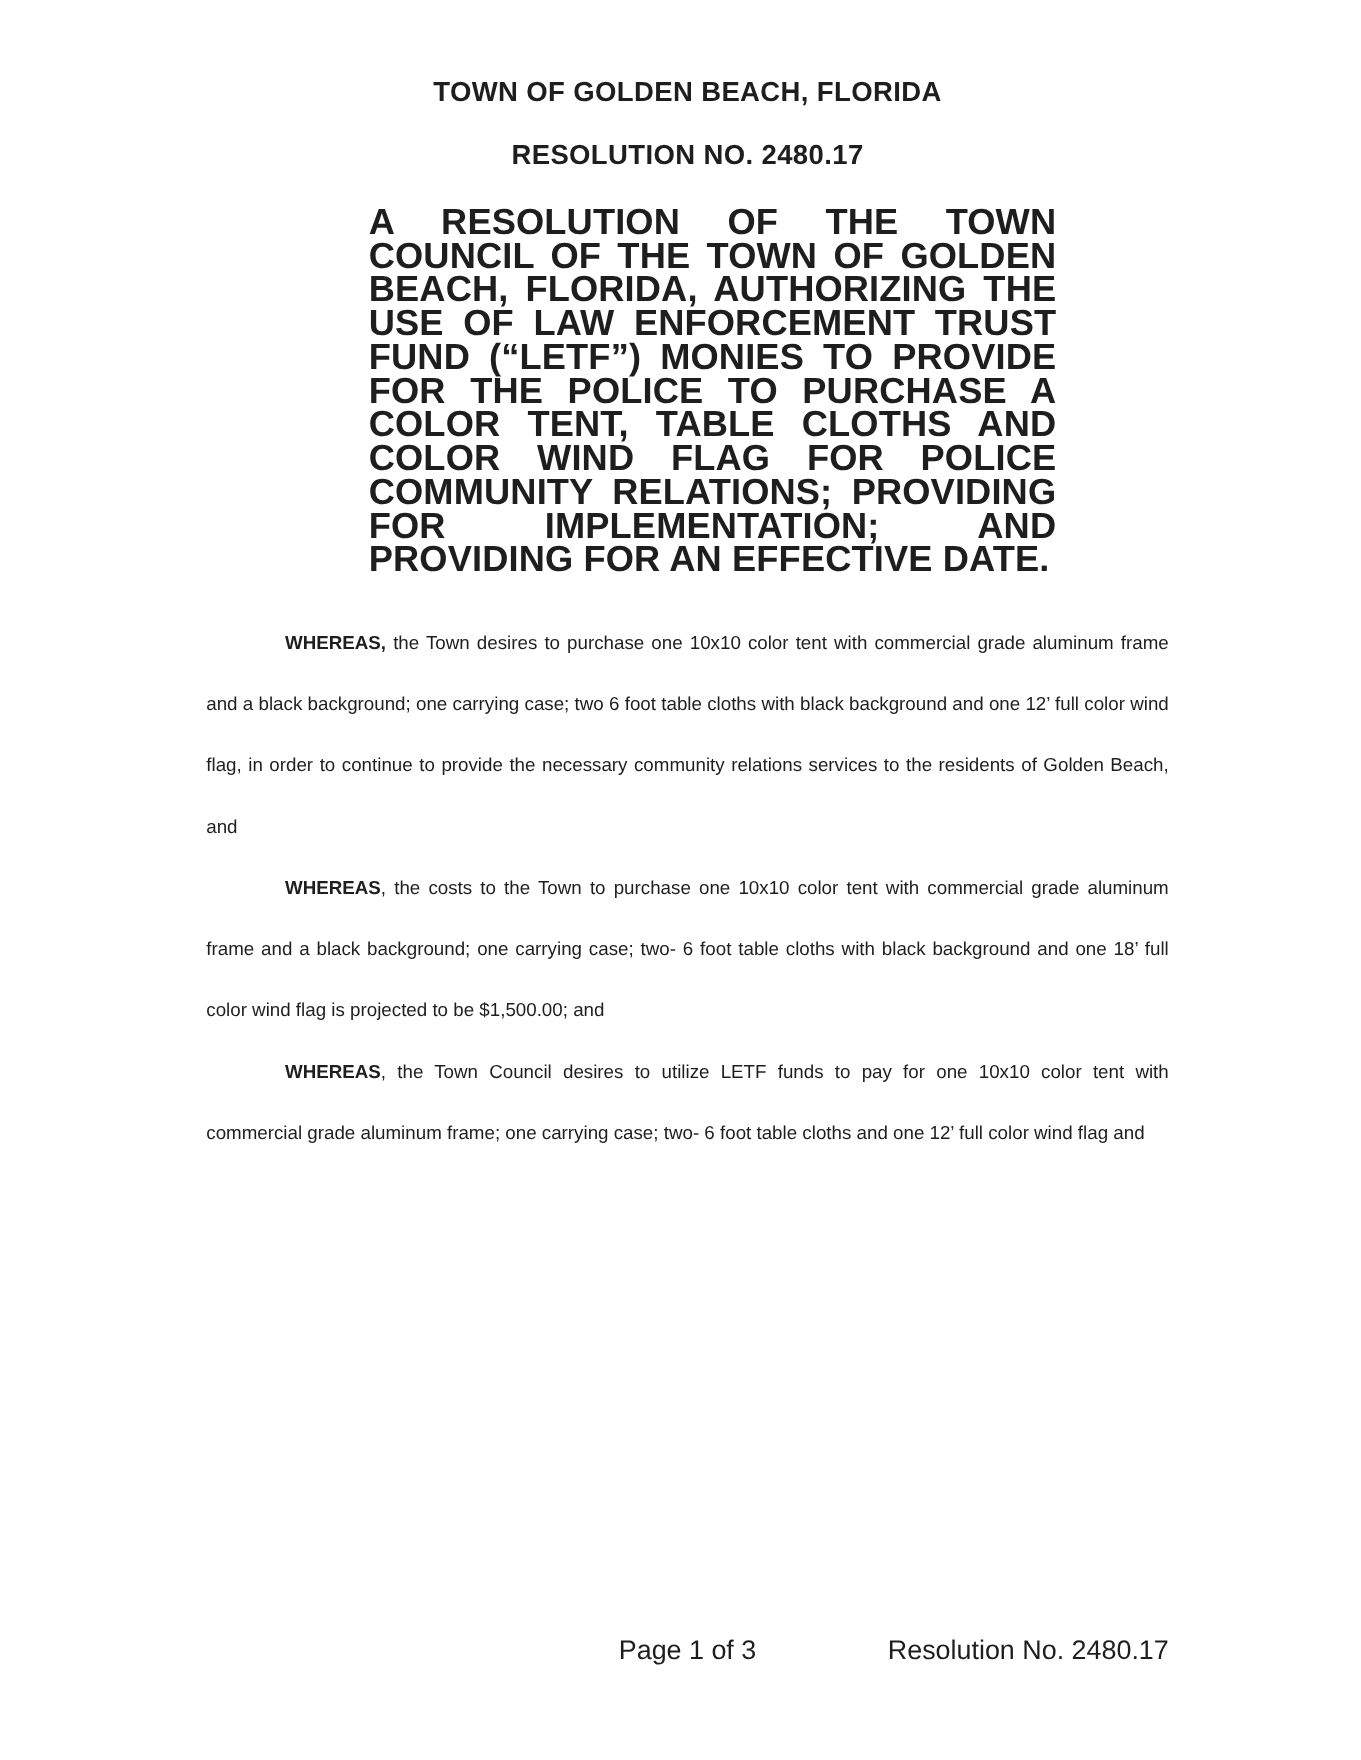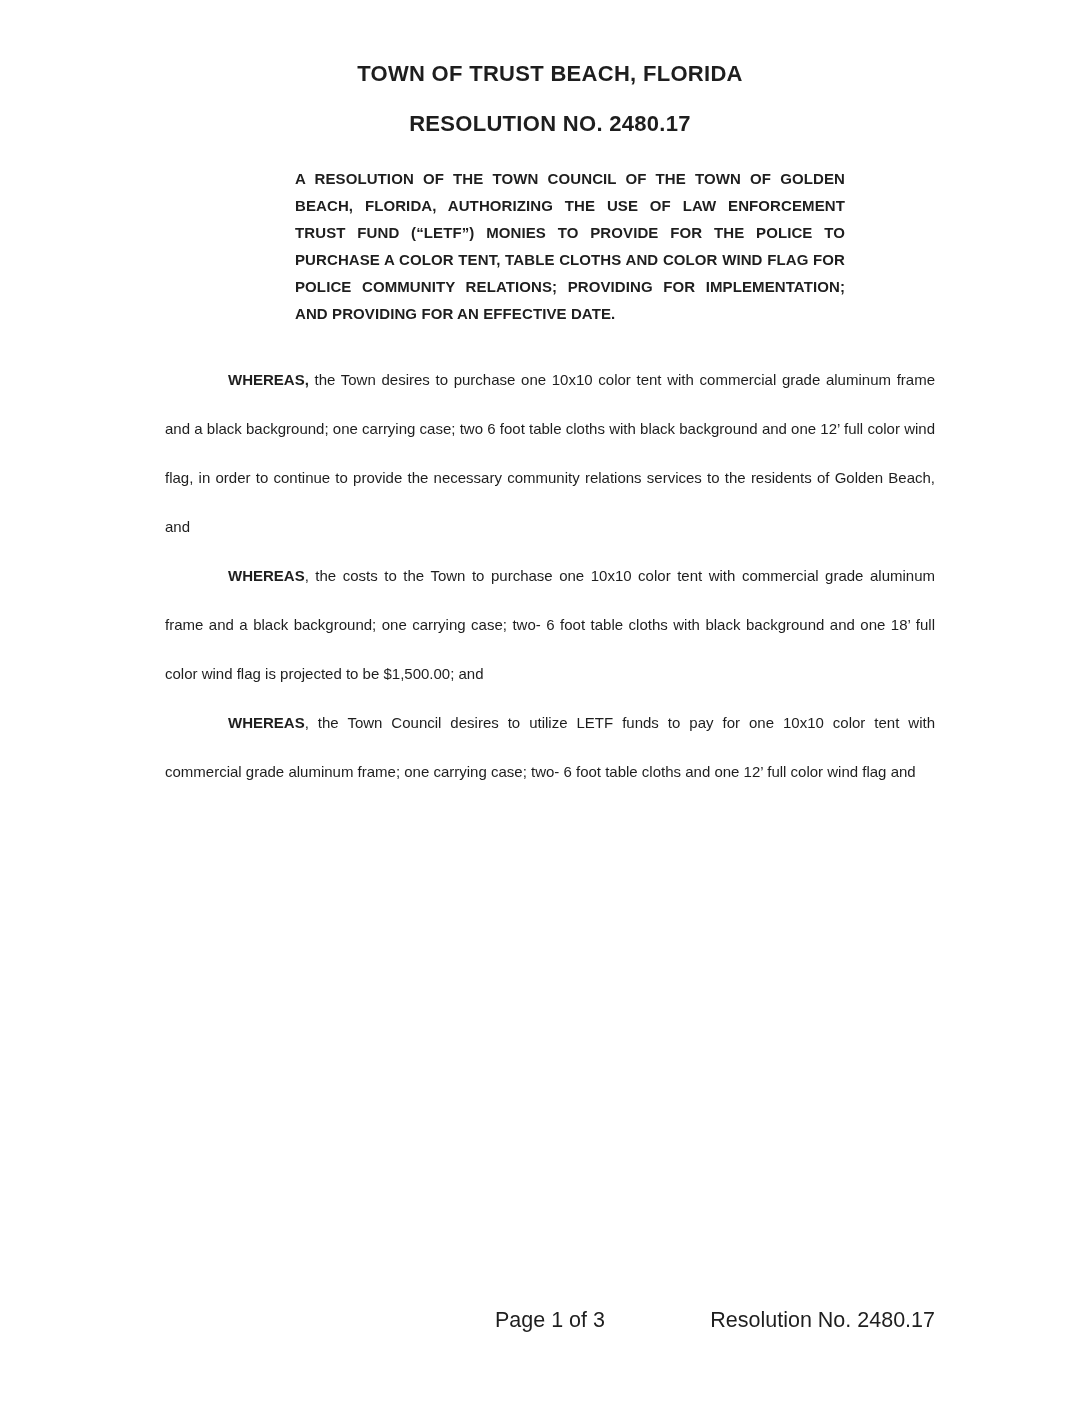--- a/index.html
+++ b/index.html
@@ -45,21 +45,21 @@
     line-height: 26px;
   }
   .u-num {
     text-decoration-thickness: 2px;
     text-underline-offset: 4px;
   }
   .summary {
     margin: 28px 0 0 130px;
     width: 550px;
     font-weight: bold;
-    font-size: 15px;
+    font-size: 29px;
     line-height: 27px;
     text-align: justify;
     letter-spacing: 0.1px;
   }
   .body-copy {
     margin-top: 28px;
     font-size: 15px;
     line-height: 49px;
     text-align: justify;
   }
@@ -89,21 +89,21 @@
     right: 0;
     white-space: nowrap;
   }
 </style>
 </head>
 <body>
 
 <div class="page">
   <div class="content">
 
-    <h1 class="doc-title">TOWN OF TRUST BEACH, FLORIDA</h1>
+    <h1 class="doc-title">TOWN OF GOLDEN BEACH, FLORIDA</h1>
 
     <div class="res-heading">
       <span>RESOLUTION NO.</span>
       <span class="u-num">2480.17</span>
     </div>
 
     <div class="summary">A RESOLUTION OF THE TOWN COUNCIL OF THE TOWN OF GOLDEN BEACH, FLORIDA, AUTHORIZING THE USE OF LAW ENFORCEMENT TRUST FUND (“LETF”) MONIES TO PROVIDE FOR THE POLICE TO PURCHASE A COLOR TENT, TABLE CLOTHS AND COLOR WIND FLAG FOR POLICE COMMUNITY RELATIONS; PROVIDING FOR IMPLEMENTATION; AND PROVIDING FOR AN EFFECTIVE DATE.</div>
 
     <div class="body-copy">
       <p class="body-para"><span class="lead">WHEREAS,</span><span> the Town desires to purchase one 10x10 color tent with commercial grade aluminum frame and a black background; one carrying case; two 6 foot table cloths with black background and one 12’ full color wind flag, in order to continue to provide the necessary community relations services to the residents of Golden Beach, and</span></p>

